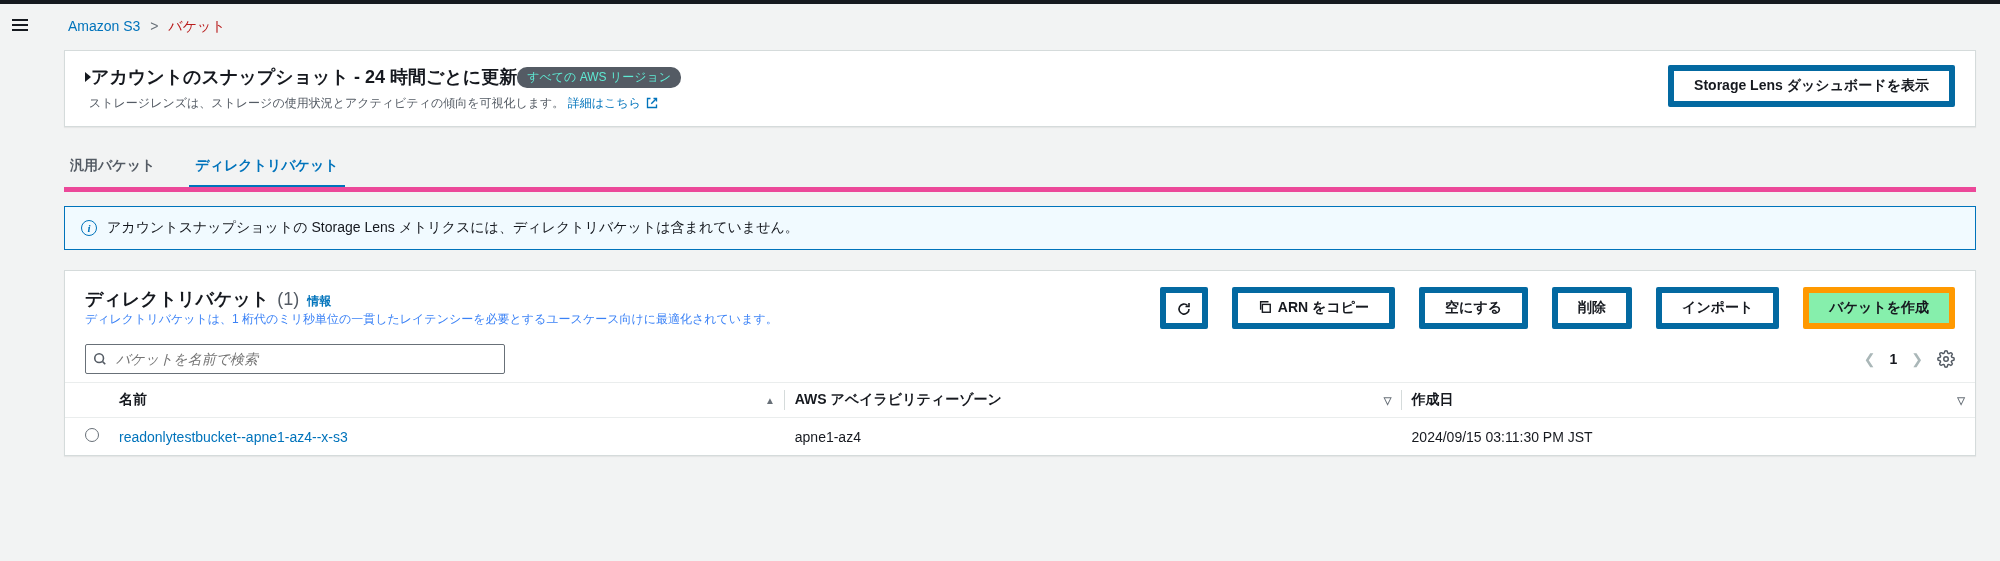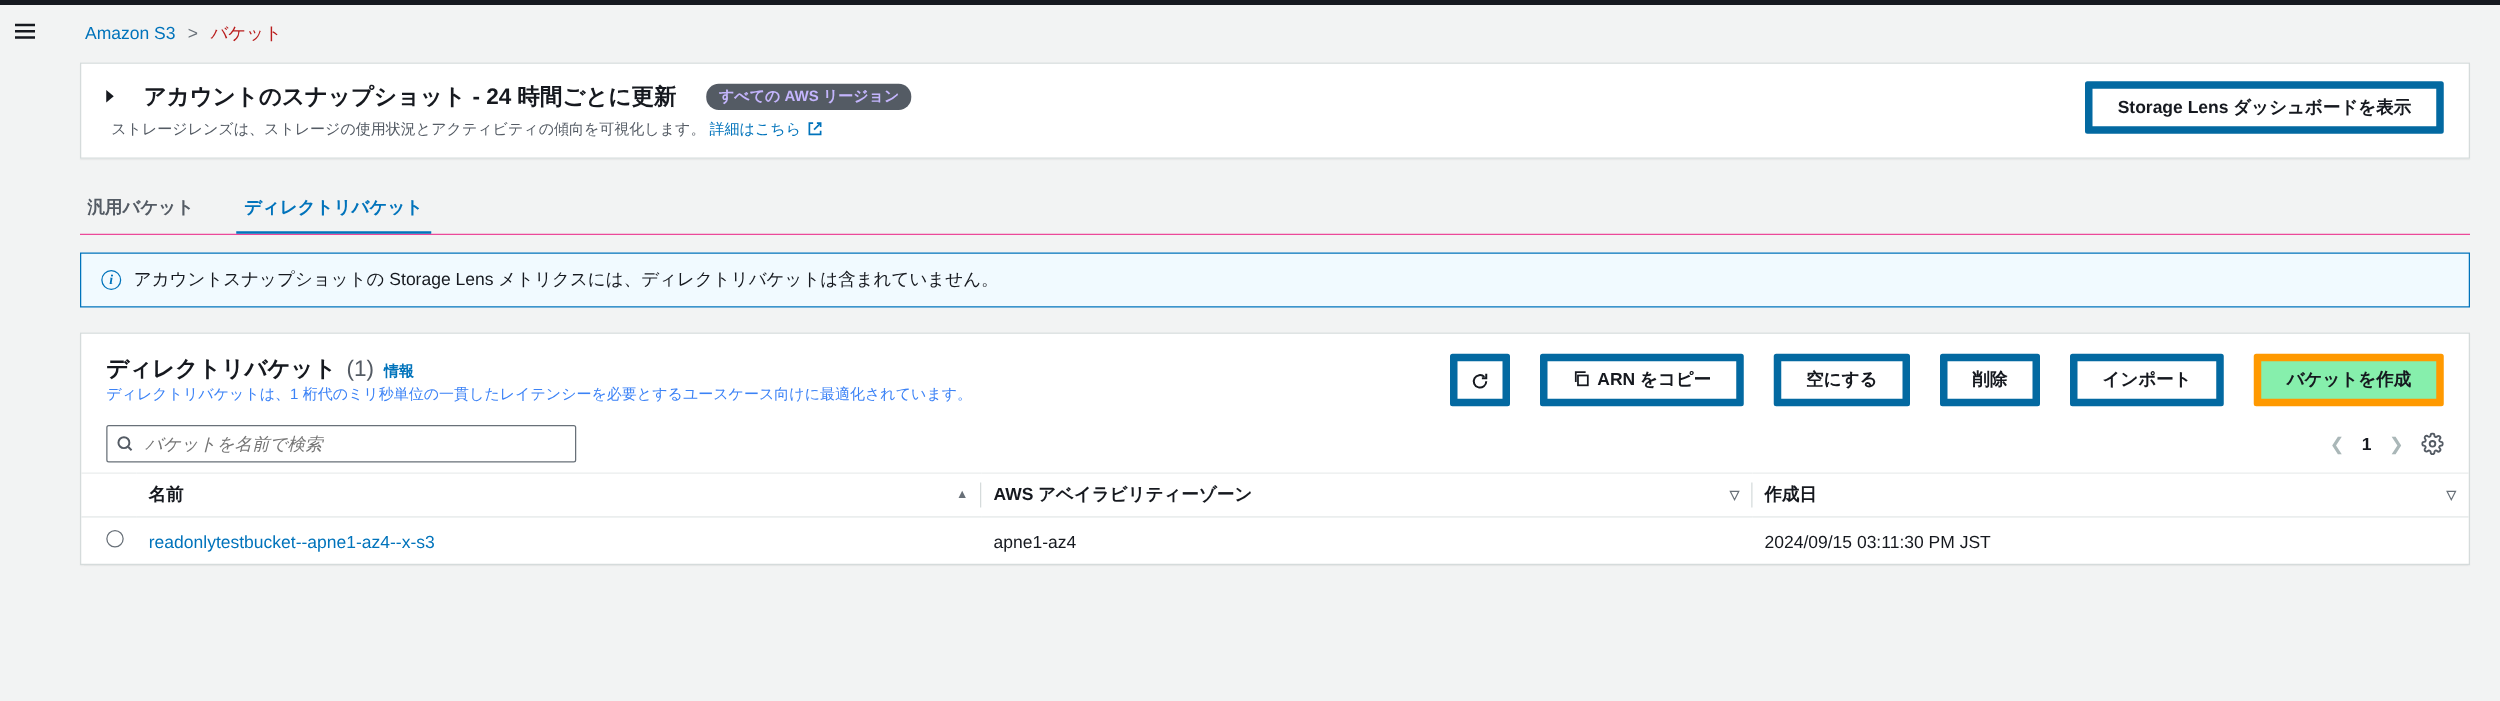--- a/index.html
+++ b/index.html
@@ -10,45 +10,45 @@
 .hamburger-icon { cursor: pointer; }
 .hamburger-icon span { display: block; width: 16px; height: 2px; background: #16191f; margin: 3px 0; }
 .main { flex: 1; padding: 0 24px 24px 24px; }
 .breadcrumb { padding: 14px 4px; font-size: 14px; }
 .breadcrumb a { color: #0073bb; text-decoration: none; }
 .breadcrumb .sep { margin: 0 6px; color: #687078; }
 .breadcrumb .current { color: #b91c1c; }
 .panel { background: #fff; border: 1px solid #d5dbdb; border-radius: 0; margin-bottom: 20px; }
 .snapshot-panel { padding: 14px 20px; display: flex; align-items: flex-start; gap: 20px; box-shadow: 0 1px 1px rgba(0,0,0,0.05); }
 .snapshot-left { flex: 1; }
-.snapshot-header { display: flex; align-items: center; gap: 24px; }
+.snapshot-header { display: flex; align-items: center; gap: 0; }
 .caret { width: 0; height: 0; border-top: 5px solid transparent; border-bottom: 5px solid transparent; border-left: 6px solid #16191f; cursor: pointer; }
 .snapshot-title { font-size: 18px; font-weight: 700; }
-.badge { background: #545b64; color: #c4b5fd; font-size: 12px; padding: 2px 10px; border-radius: 10px; font-weight: 700; }
+.badge { background: #545b64; color: #5eead4; font-size: 12px; padding: 2px 10px; border-radius: 10px; font-weight: 400; }
 .snapshot-desc { font-size: 12px; color: #545b64; margin-top: 6px; margin-left: 4px; }
 .link { color: #0073bb; text-decoration: none; }
 .ext-icon { display: inline-block; vertical-align: -2px; margin-left: 2px; }
 .btn { background: #fff; border: 6px solid #0369a1; border-radius: 2px; padding: 6px 20px; font-size: 14px; font-weight: 700; color: #16191f; cursor: pointer; white-space: nowrap; }
 .btn-primary { background: #86efac; border-color: #ff9900; color: #16191f; }
 .btn-icon { padding: 6px 10px; }
-.tabs { display: flex; border-bottom: 1px solid #ec4899; margin-bottom: 14px; }
+.tabs { display: flex; border-bottom: 5px solid #ec4899; margin-bottom: 14px; }
 .tab { padding: 10px 6px; margin-right: 28px; font-size: 14px; font-weight: 700; color: #545b64; cursor: pointer; border-bottom: 2px solid transparent; }
 .tab.active { color: #0073bb; border-bottom-color: #0073bb; }
 .info-banner { background: #f1faff; border: 1px solid #0073bb; padding: 12px 16px; display: flex; align-items: center; gap: 10px; margin-bottom: 20px; }
 .info-icon-circle { width: 16px; height: 16px; border: 1.5px solid #0073bb; border-radius: 50%; display: flex; align-items: center; justify-content: center; font-size: 11px; font-weight: 700; color: #0073bb; font-style: italic; font-family: Georgia, serif; flex-shrink: 0; }
 .content-panel { background: #fff; border: 1px solid #d5dbdb; padding: 16px 20px 0 20px; box-shadow: 0 1px 1px rgba(0,0,0,0.05); }
 .content-header { display: flex; align-items: flex-start; justify-content: space-between; margin-bottom: 4px; }
 .content-title-row { display: flex; align-items: baseline; gap: 8px; }
 .content-title { font-size: 18px; font-weight: 700; }
 .count { font-weight: 400; color: #545b64; }
 .info-link { color: #0073bb; font-size: 12px; font-weight: 700; text-decoration: none; }
 .content-desc { font-size: 12px; color: #3b82f6; margin-bottom: 12px; }
 .actions { display: flex; gap: 24px; align-items: center; }
 .toolbar { display: flex; align-items: center; justify-content: space-between; margin-bottom: 8px; }
-.search-wrap { position: relative; width: 376px; }
+.search-wrap { position: relative; width: 420px; }
 .search-wrap input { width: 100%; padding: 6px 8px 6px 30px; border: 1px solid #687078; border-radius: 2px; font-size: 14px; font-style: italic; color: #545b64; }
 .search-icon-svg { position: absolute; left: 8px; top: 50%; transform: translateY(-50%); }
 .pager { display: flex; align-items: center; gap: 14px; }
 .pager-arrow { color: #aab7b8; cursor: pointer; font-size: 14px; }
 .pager-num { font-weight: 700; }
 .gear { cursor: pointer; }
 table { width: 100%; border-collapse: collapse; margin: 0 -20px; width: calc(100% + 40px); padding-left: 21px; }
 th { text-align: left; font-size: 14px; font-weight: 700; padding: 8px 10px; border-top: 1px solid #eaeded; border-bottom: 1px solid #eaeded; position: relative; }
 th .sort { position: absolute; right: 10px; top: 50%; transform: translateY(-50%); color: #687078; font-size: 10px; }
 th.divider::after { content: ""; position: absolute; right: 0; top: 20%; height: 60%; width: 1px; background: #d5dbdb; }

